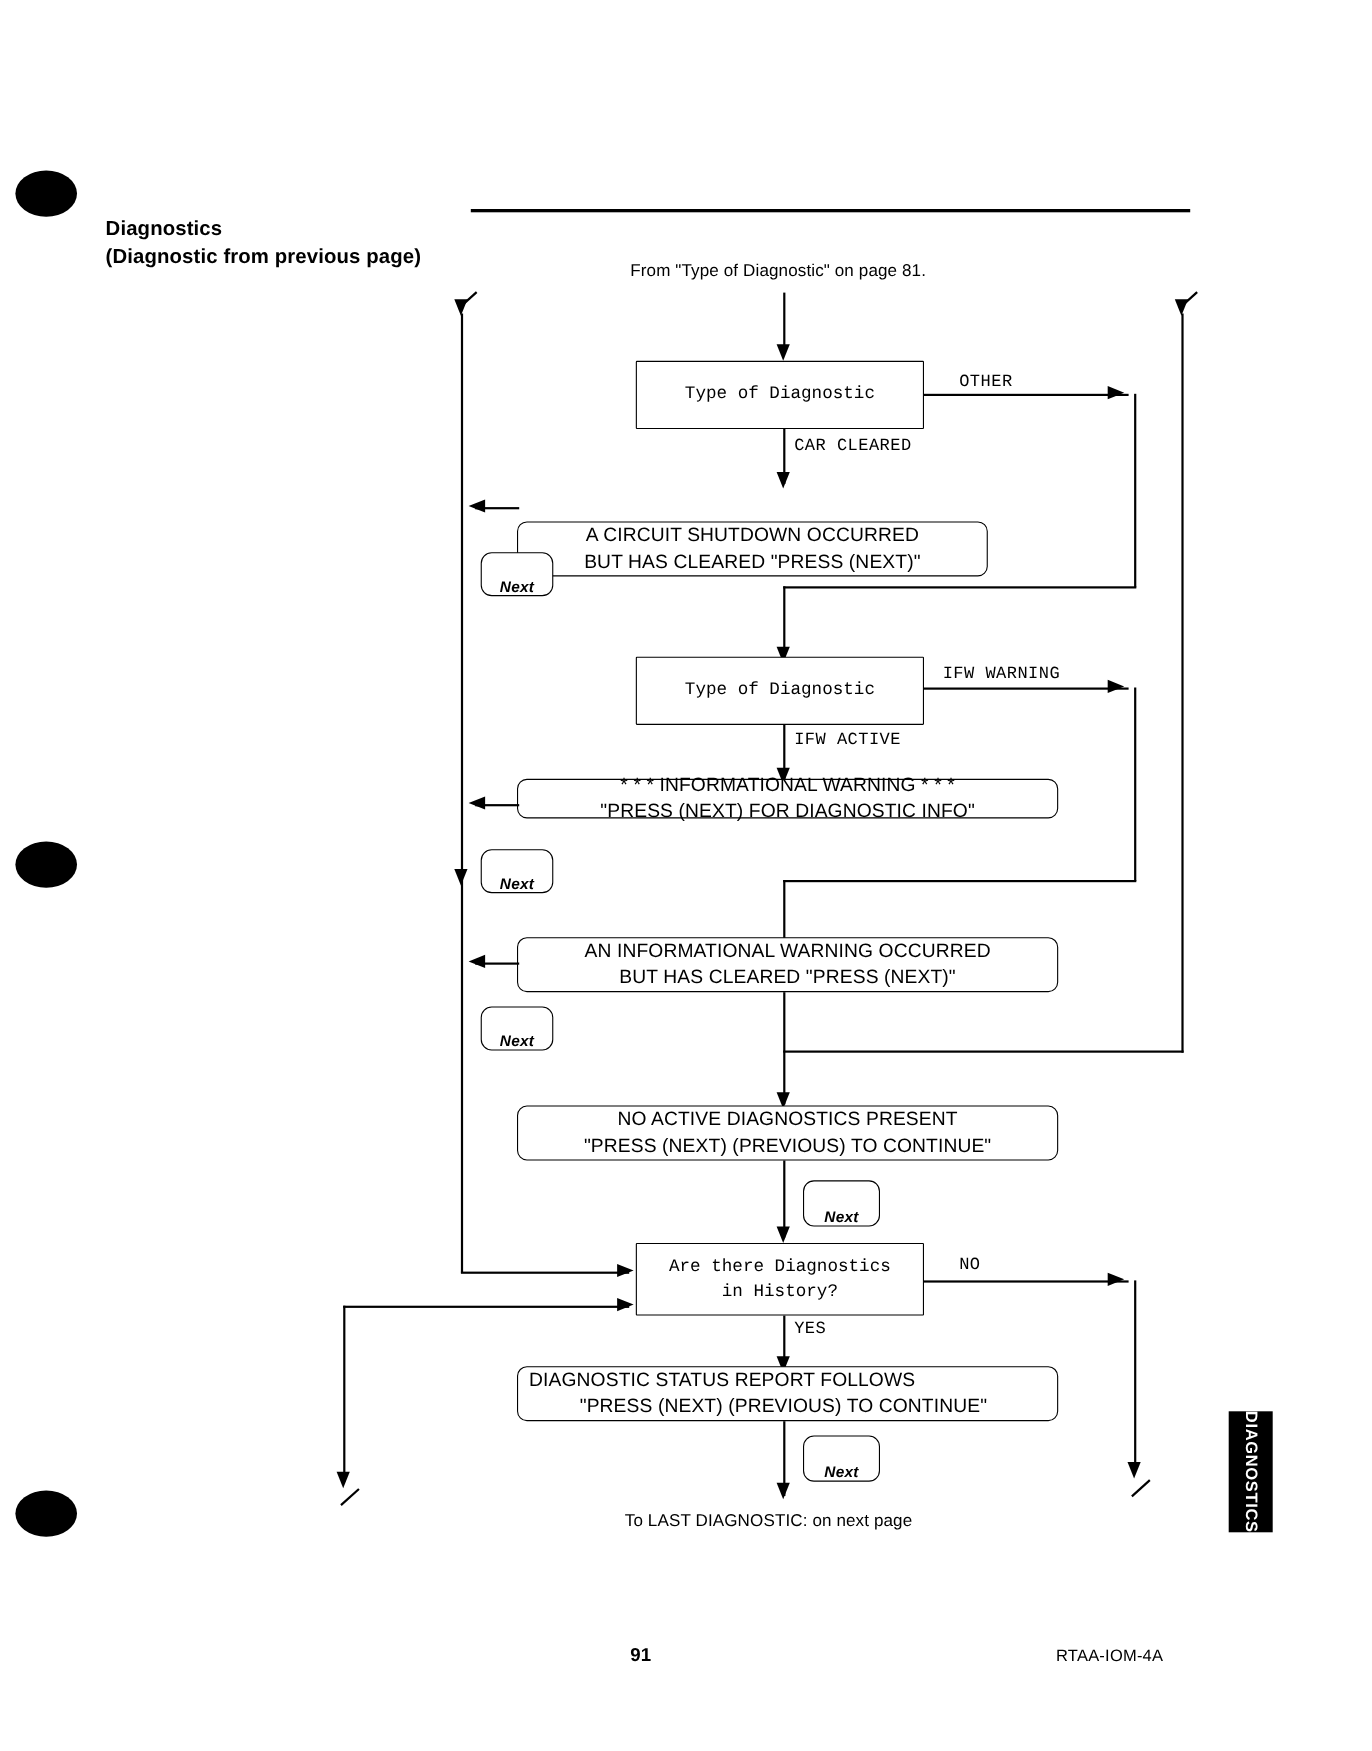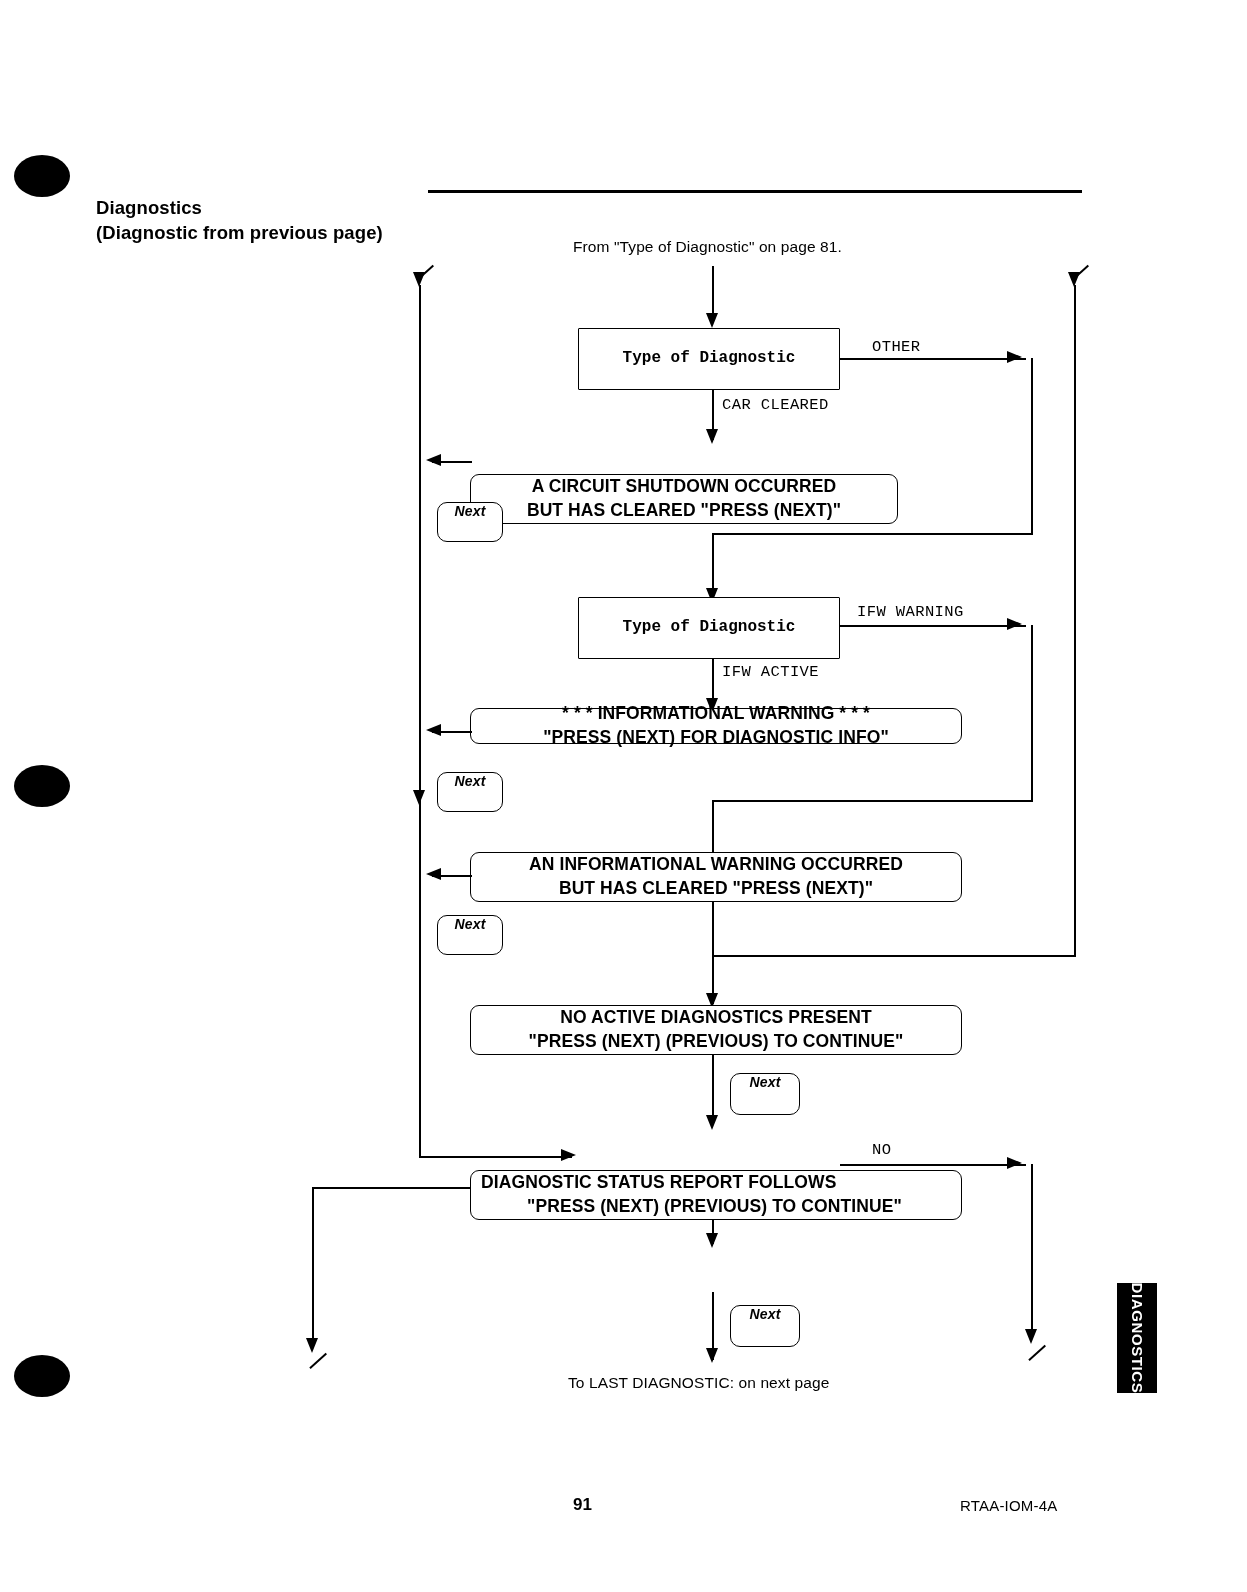--- a/index.html
+++ b/index.html
@@ -15,32 +15,32 @@
   
   .fig-title{
     position:absolute;left:96px;top:196px;width:330px;
     font-size:18.5px;font-weight:bold;line-height:1.33;letter-spacing:.1px;
   }
   .fig-title div{white-space:nowrap;}
   .top-rule{position:absolute;left:428px;top:190px;width:654px;height:3px;background:#000;}
 
   
   .node{position:absolute;box-sizing:border-box;border:1.6px solid #000;background:#fff;
-        display:flex;flex-direction:column;align-items:center;justify-content:center;font-weight:bold;}
+        display:flex;flex-direction:column;align-items:center;justify-content:center;}
   .msg{ 
     border-radius:9px;
   }
   .msg .ln{font-size:17.5px;line-height:1.35;white-space:nowrap;letter-spacing:.1px;}
   .dec{ 
     border-radius:1px;
   }
   .dec .ln{font-family:"Liberation Mono",monospace;font-size:16px;line-height:1.45;white-space:nowrap;}
   .keybtn{
     position:absolute;box-sizing:border-box;border:1.6px solid #000;border-radius:10px;
-    background:#fff;display:flex;align-items:flex-start;justify-content:center;
+    background:#fff;display:flex;align-items:flex-end;justify-content:center;
     font-size:14px;font-weight:bold;font-style:italic;letter-spacing:.2px;
   }
 
   .lbl{position:absolute;white-space:nowrap;}
   .lbl-mono{font-family:"Liberation Mono",monospace;font-size:15.5px;letter-spacing:.4px;}
   .lbl-sans{font-size:16px;letter-spacing:.1px;}
 
   
   .h{position:absolute;height:1.6px;background:#000;}
   .v{position:absolute;width:1.6px;background:#000;}
@@ -158,20 +158,24 @@
   <div class="node msg" style="left:470px;top:1005px;width:492px;height:50px;">
     <div class="ln">NO ACTIVE DIAGNOSTICS PRESENT</div>
     <div class="ln">"PRESS (NEXT) (PREVIOUS) TO CONTINUE"</div>
   </div>
   <div class="keybtn" style="left:730px;top:1073px;width:70px;height:42px;">
     <span>Next</span>
   </div>
   <div class="v" style="left:712px;top:1055px;height:70px;"></div>
   <div class="ar ar-d" style="left:706px;top:1115px;"></div>
 
+  <div class="node dec" style="left:578px;top:1130px;width:262px;height:66px;">
+    <div class="ln">Are there Diagnostics</div>
+    <div class="ln">in History?</div>
+  </div>
 
   <div class="v" style="left:419px;top:285px;height:872px;"></div>
   <div class="ar ar-d" style="left:413px;top:272px;"></div>
   <div class="tick" style="left:414px;top:272px;"></div>
   <div class="ar ar-d" style="left:413px;top:790px;"></div>
   <div class="h" style="left:419px;top:1156px;width:153px;"></div>
   <div class="ar ar-r" style="left:561px;top:1149px;"></div>
 
   <div class="h" style="left:312px;top:1187px;width:260px;"></div>
   <div class="ar ar-r" style="left:561px;top:1180px;"></div>
@@ -188,21 +192,21 @@
 
   <div class="v" style="left:1074px;top:285px;height:672px;"></div>
   <div class="ar ar-d" style="left:1068px;top:272px;"></div>
   <div class="tick" style="left:1069px;top:272px;"></div>
   <div class="h" style="left:712px;top:955px;width:364px;"></div>
 
   <div class="lbl lbl-mono" style="left:722px;top:1199px;">YES</div>
   <div class="v" style="left:712px;top:1196px;height:48px;"></div>
   <div class="ar ar-d" style="left:706px;top:1233px;"></div>
 
-  <div class="node msg" style="left:470px;top:1170px;width:492px;height:50px;align-items:flex-start;padding-left:10px;">
+  <div class="node msg" style="left:470px;top:1242px;width:492px;height:50px;align-items:flex-start;padding-left:10px;">
     <div class="ln">DIAGNOSTIC STATUS REPORT FOLLOWS</div>
     <div class="ln" style="margin-left:46px;">"PRESS (NEXT) (PREVIOUS) TO CONTINUE"</div>
   </div>
   <div class="keybtn" style="left:730px;top:1305px;width:70px;height:42px;">
     <span>Next</span>
   </div>
   <div class="v" style="left:712px;top:1292px;height:68px;"></div>
   <div class="ar ar-d" style="left:706px;top:1348px;"></div>
 
   <div class="lbl lbl-sans" style="left:568px;top:1374px;font-size:15.5px;">To LAST DIAGNOSTIC: on next page</div>

